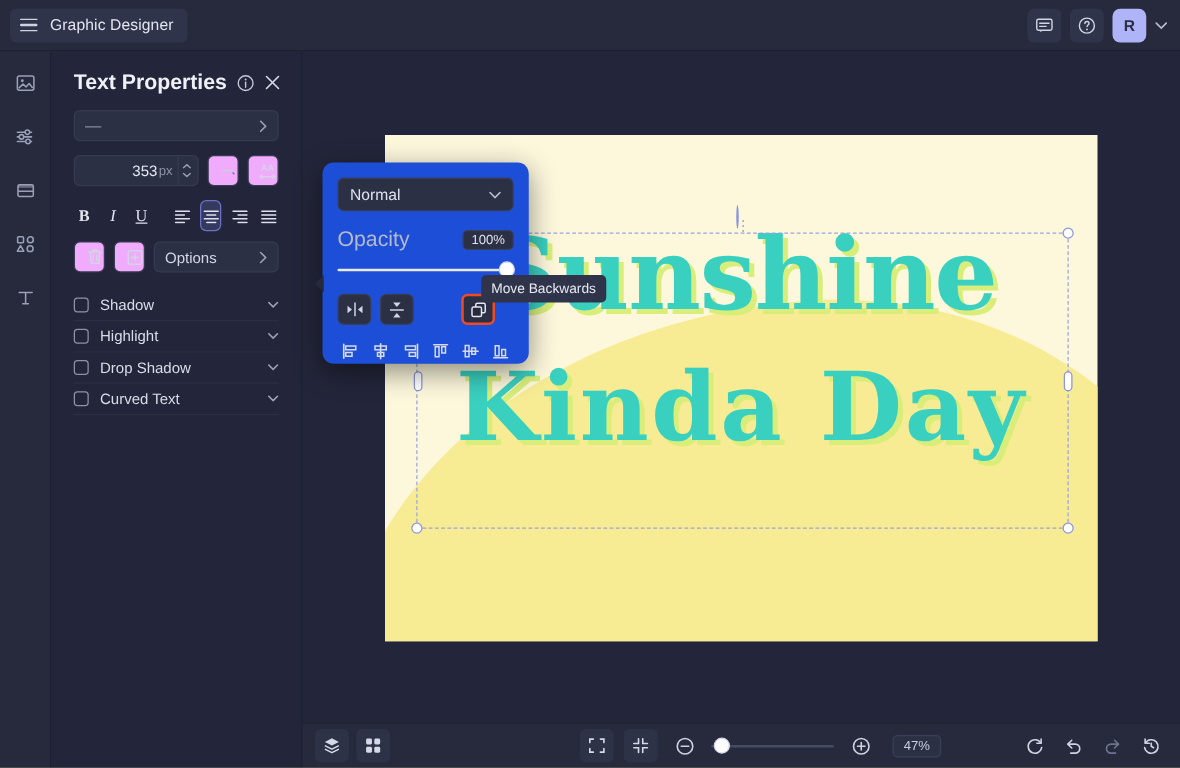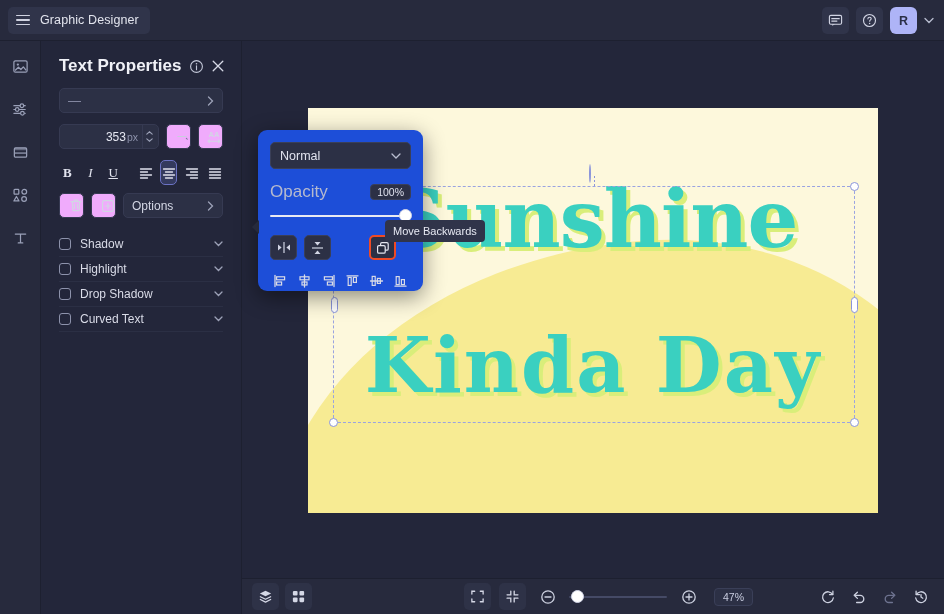--- a/index.html
+++ b/index.html
@@ -126,21 +126,21 @@
   .art-text {
     position: absolute; left: 0; top: 56px; width: 100%;
     text-align: center;
     font-family: "DejaVu Serif", serif; font-weight: bold;
     font-size: 80px; line-height: 1.38;
     color: #3ad0c0;
     text-shadow: 4px 4px 0 #d9ee7a;
     letter-spacing: -1px;
     white-space: nowrap;
   }
-  .art-line2 { font-size: 76px; letter-spacing: 2px; margin-top: 40px; }
+  .art-line2 { font-size: 76px; letter-spacing: 2px; }
 
   
   .sel-box {
     position: absolute; left: 333px; top: 186px; width: 522px; height: 237px;
     border: 1px dashed #9aa3e0; pointer-events: none;
   }
   .h { position: absolute; background: #ffffff; border: 1.4px solid #8b95da; }
   .h.corner { width: 9px; height: 9px; border-radius: 50%; }
   .h.tl { left: -5px; top: -5px; } .h.tr { right: -5px; top: -5px; }
   .h.bl { left: -5px; bottom: -5px; } .h.br { right: -5px; bottom: -5px; }

